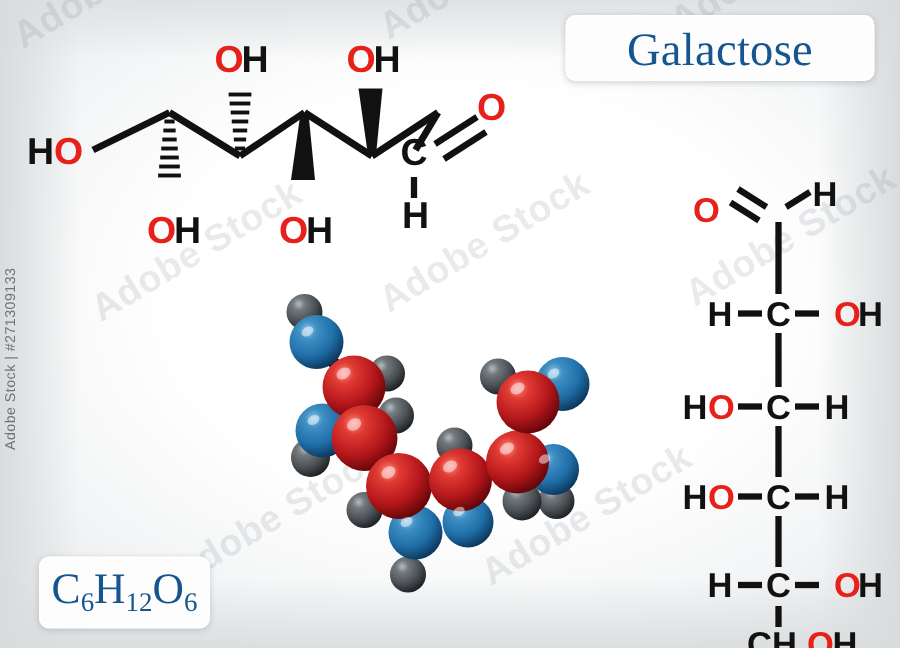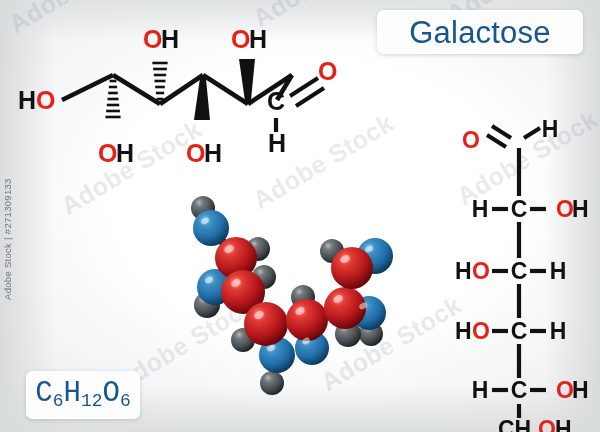--- a/index.html
+++ b/index.html
@@ -21,26 +21,26 @@
 
   
   .chipbox{
     position:absolute;background:#fdfdfd;border-radius:7px;
     box-shadow:0 1px 4px rgba(90,100,110,.28), 0 0 0 1px rgba(255,255,255,.9) inset;
     display:flex;align-items:center;justify-content:center;
   }
   #title-box{left:377px;top:10px;width:206px;height:44px;}
   #title-text{
     color:#16558f;font-size:31px;letter-spacing:.2px;line-height:1;
-    font-family:Liberation Sans, sans-serif;white-space:nowrap;
+    font-family:Liberation Serif, serif;white-space:nowrap;
   }
   #formula-box{left:26px;top:371px;width:114px;height:48px;}
   #formula-text{
     color:#16558f;font-size:29px;line-height:1;white-space:nowrap;
-    font-family:Liberation Mono, monospace;
+    font-family:Liberation Serif, serif;
   }
   #formula-text sub{font-size:.62em;vertical-align:-.28em;}
 
   
   .wm{position:absolute;color:rgba(120,130,140,.17);pointer-events:none;user-select:none;
       font-family:"Liberation Sans",sans-serif;font-weight:bold;white-space:nowrap;}
   .wm-diag{font-size:25px;transform:rotate(-31deg);transform-origin:left top;letter-spacing:.5px;}
   #wm-side{
     position:absolute;left:2px;top:300px;font-size:9.5px;color:#6d7478;
     transform:rotate(-90deg);transform-origin:left top;white-space:nowrap;

